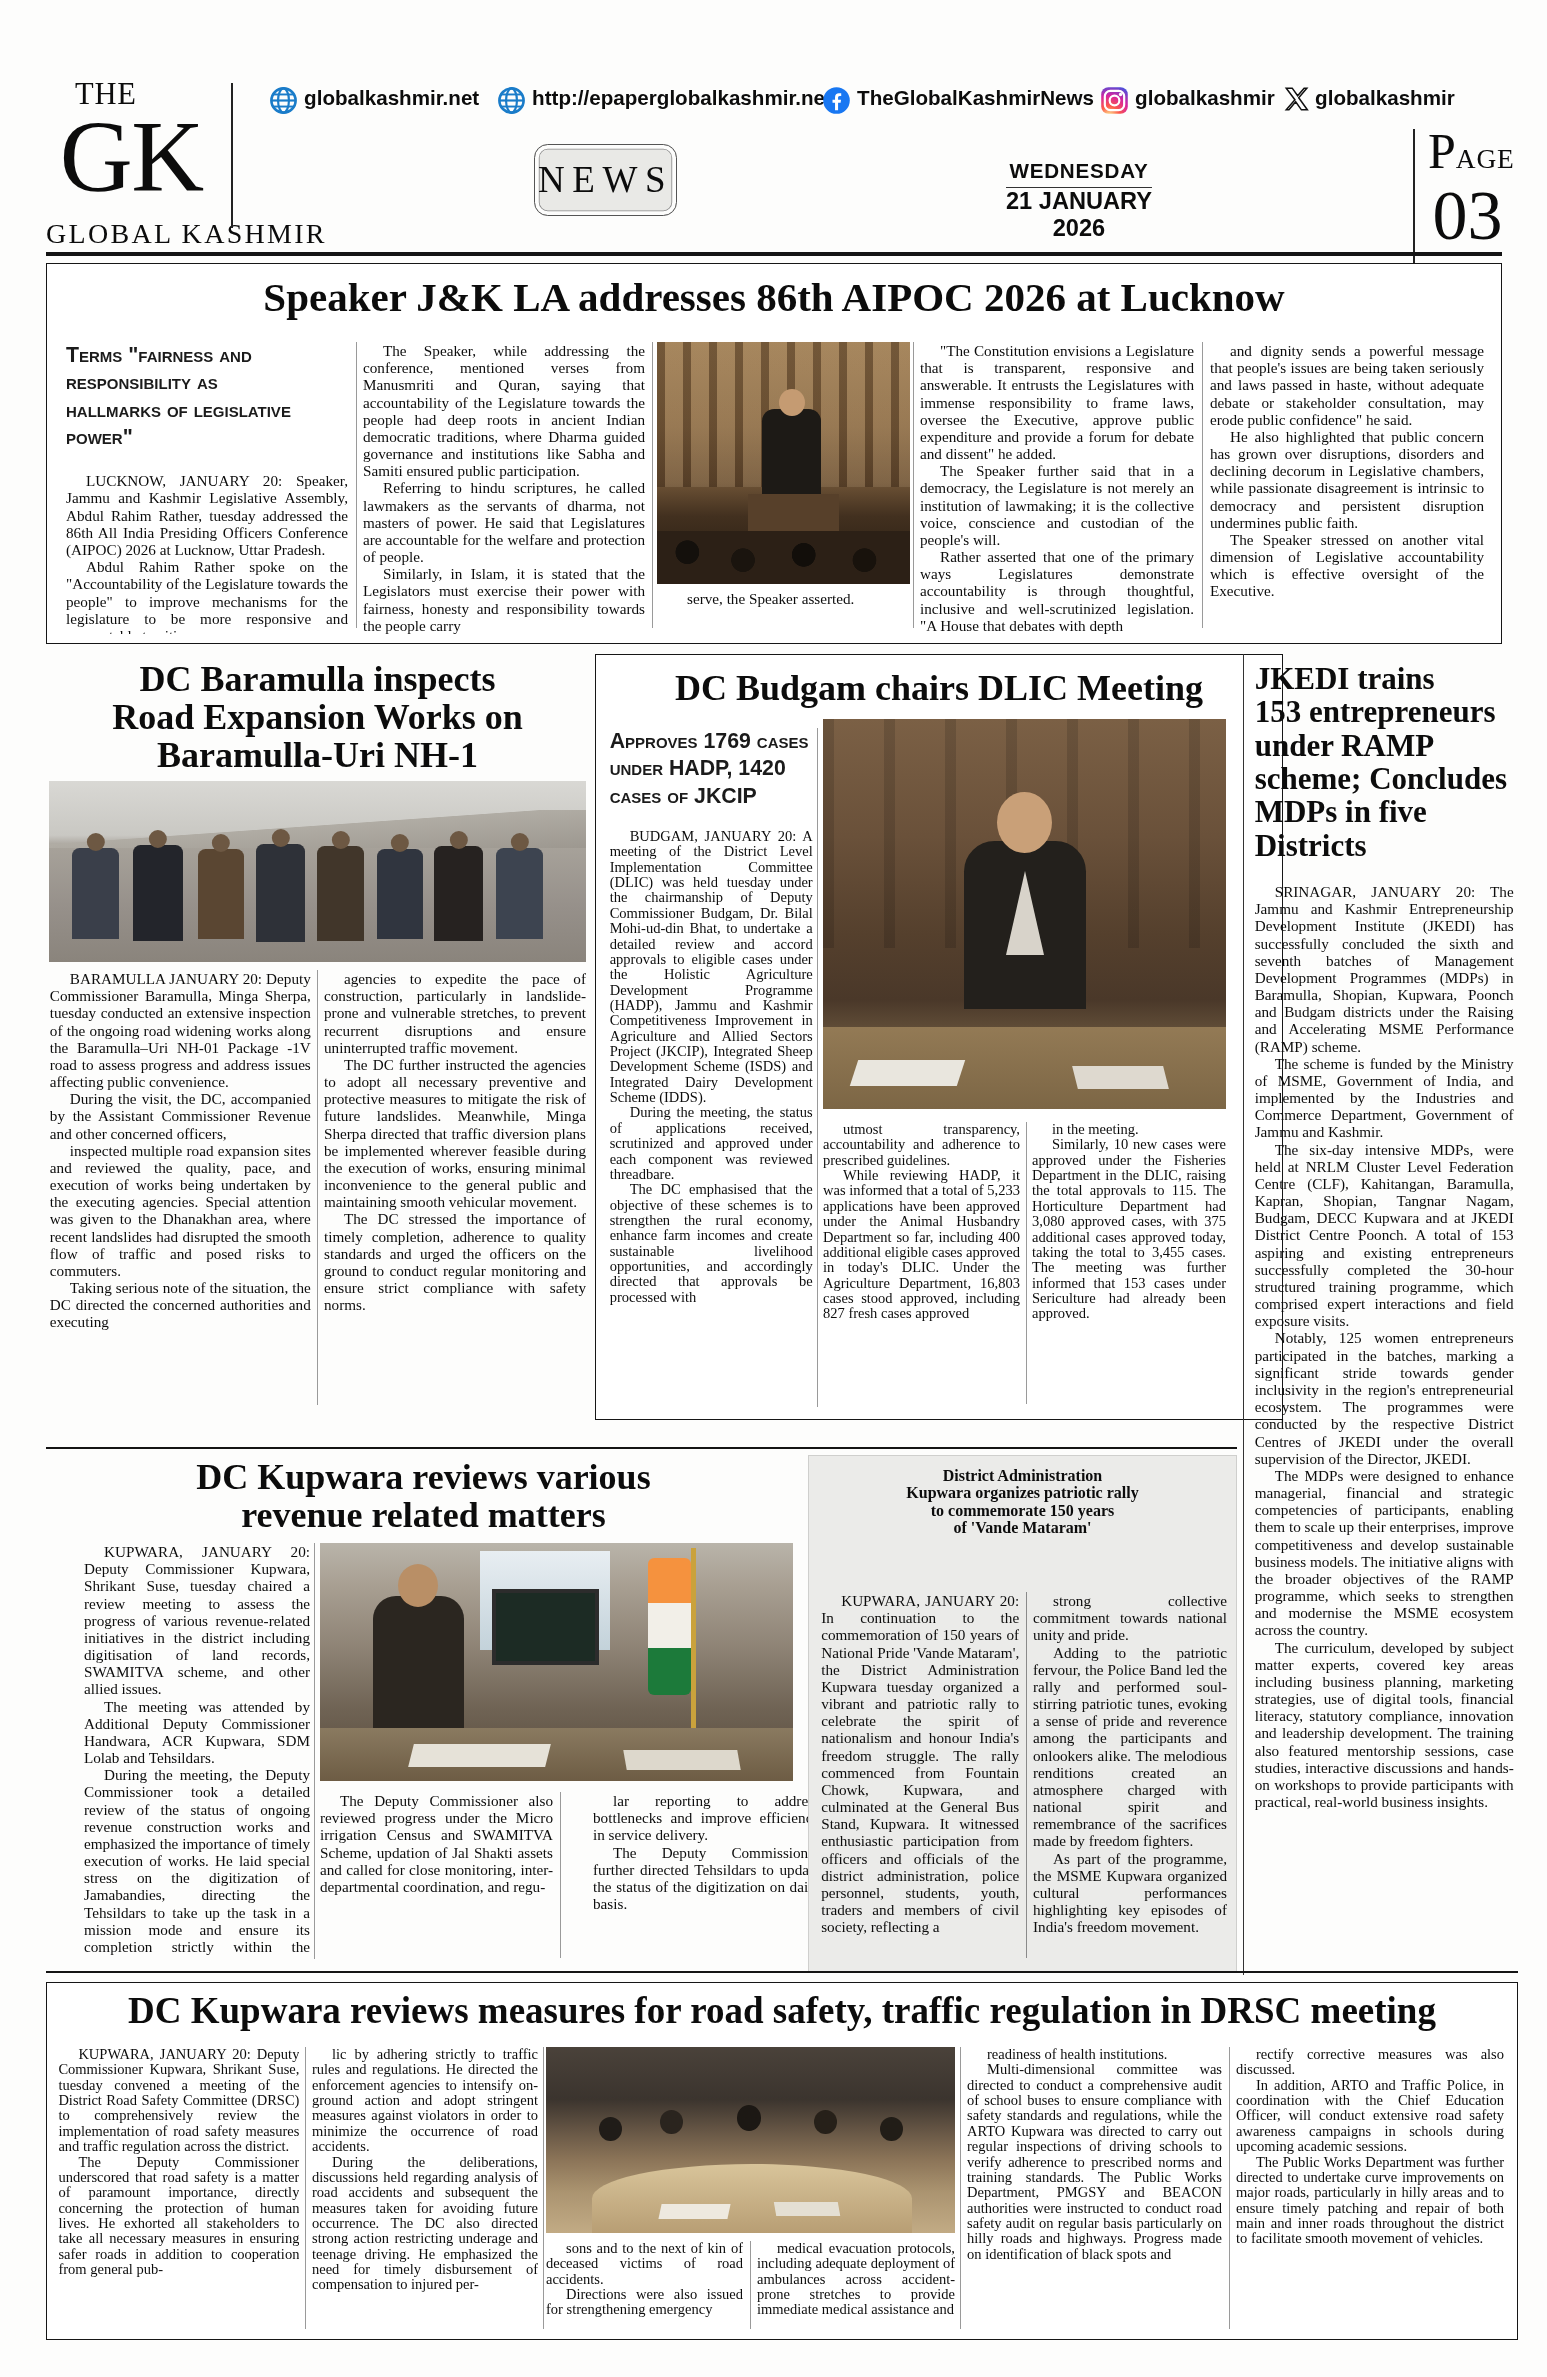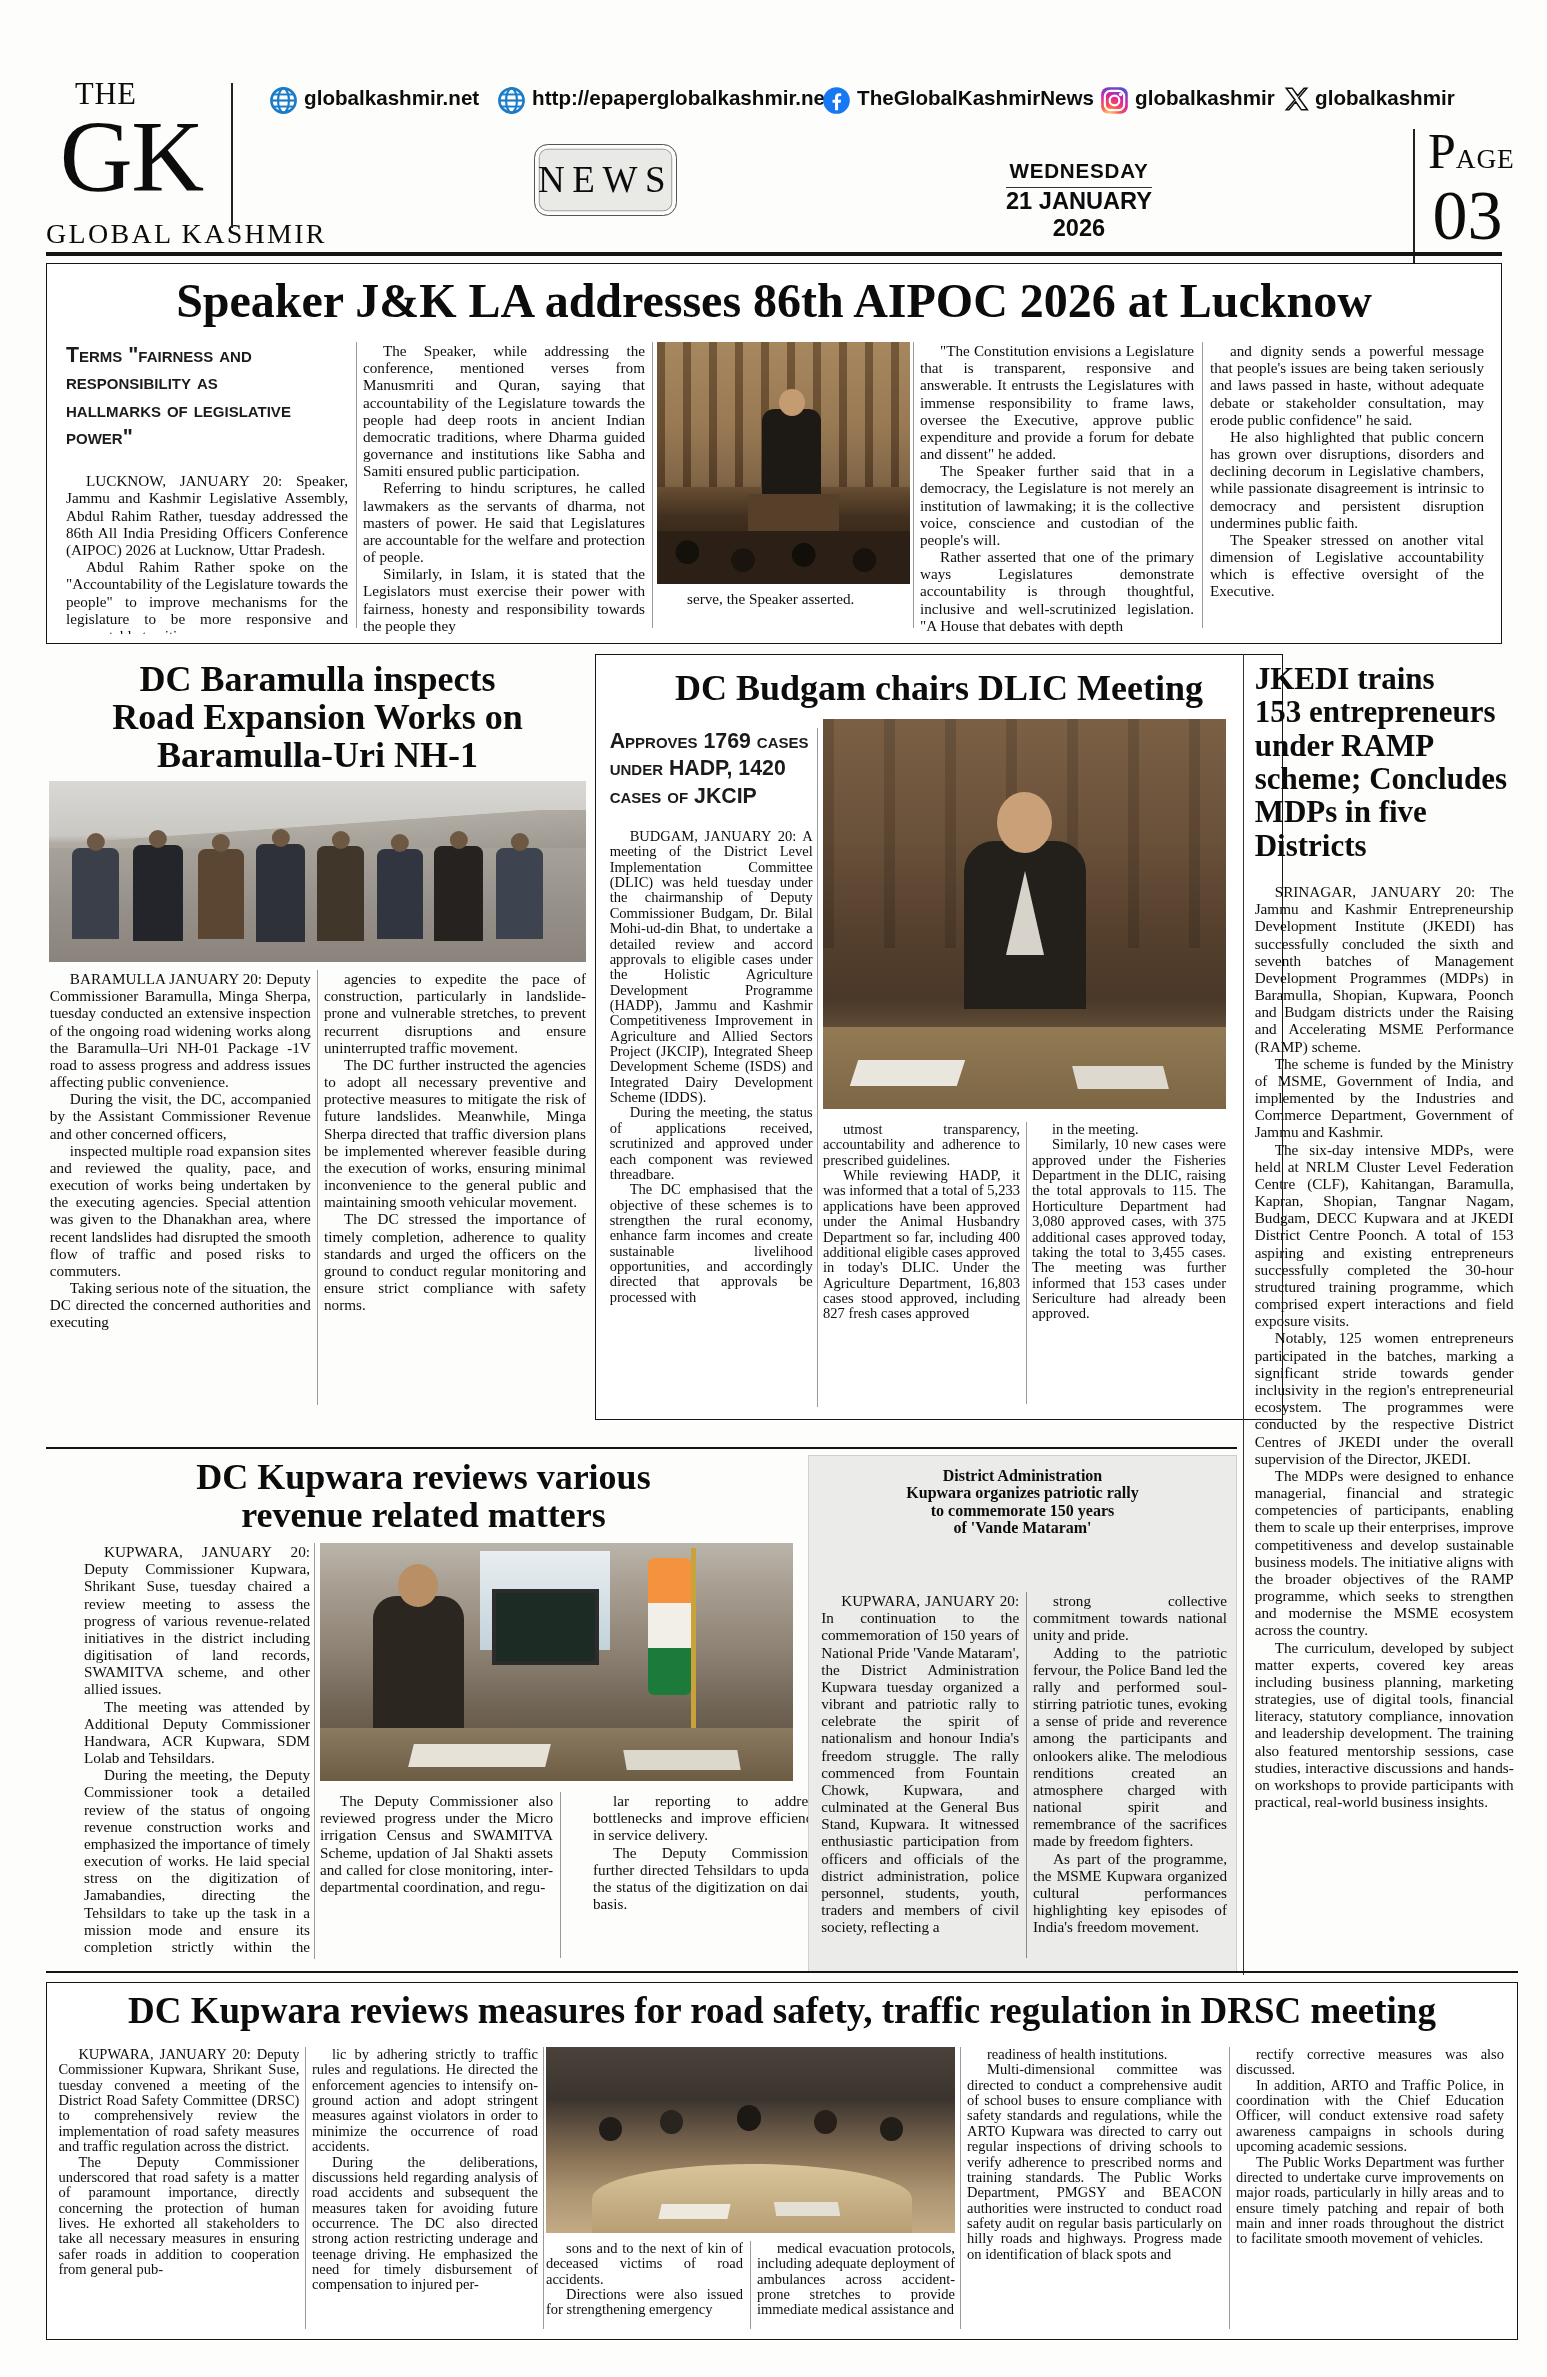--- a/index.html
+++ b/index.html
@@ -133,33 +133,33 @@
 
   <div class="vrule" style="left:1367px; top:98px; height:149px; width:1.5px; background:#222;"></div>
   <div class="pageblk" style="left:1382px; top:91px;">
     <span class="p">P</span><span class="age">AGE</span>
     <span class="num">03</span>
   </div>
 </div>
 <div class="hline" style="left:46px; top:252px; width:1456px; height:3.8px;"></div>
 
 <div class="box" style="left:46px; top:263px; width:1456px; height:381px;">
-  <div class="headline" style="top:9.1px; font-size:48px;text-align:center;">Speaker J&amp;K LA addresses 86th AIPOC 2026 at Lucknow</div>
+  <div class="headline" style="top:9.1px; font-size:41px;text-align:center;">Speaker J&amp;K LA addresses 86th AIPOC 2026 at Lucknow</div>
 
   <div class="col" style="left:19px; top:78px; width:282px; bottom:9.1px;">
     <div class="kicker" style="width:252px; margin-bottom:21.3px;">Terms "fairness and responsibility as hallmarks of legislative power"</div>
     <p>LUCKNOW, JANUARY 20: Speaker, Jammu and Kashmir Legislative Assembly, Abdul Rahim Rather, tuesday addressed the 86th All India Presiding Officers Conference (AIPOC) 2026 at Lucknow, Uttar Pradesh.</p>
     <p>Abdul Rahim Rather spoke on the "Accountability of the Legislature towards the people" to improve mechanisms for the legislature to be more responsive and accountable to citizens.</p>
   </div>
   <div class="vsep" style="left:309px; top:78px; height:286px;"></div>
 
   <div class="col" style="left:316px; top:78px; width:282px; bottom:9.1px;">
     <p>The Speaker, while addressing the conference, mentioned verses from Manusmriti and Quran, saying that accountability of the Legislature towards the people had deep roots in ancient Indian democratic traditions, where Dharma guided governance and institutions like Sabha and Samiti ensured public participation.</p>
     <p>Referring to hindu scriptures, he called lawmakers as the servants of dharma, not masters of power. He said that Legislatures are accountable for the welfare and protection of people.</p>
-    <p>Similarly, in Islam, it is stated that the Legislators must exercise their power with fairness, honesty and responsibility towards the people they</p>
+    <p>Similarly, in Islam, it is stated that the Legislators must exercise their power with fairness, honesty and responsibility towards the people carry</p>
   </div>
   <div class="vsep" style="left:605px; top:78px; height:286px;"></div>
 
   <div class="photo" style="left:610px; top:78px; width:253px; height:242px;
        background:
          linear-gradient(180deg, #9b7a51 0%, #8a6a45 35%, #6e5336 58%, #42301f 72%, #241a11 100%);">
     <div class="abs" style="left:0; top:0; right:0; height:145px;
          background:repeating-linear-gradient(90deg, rgba(40,24,12,0.35) 0 7.6px, rgba(255,230,190,0.12) 7.6px 26px);"></div>
     <div class="abs" style="left:105px; top:67px; width:59px; height:114px; background:#1d1a16; border-radius:12.2px 12.2px 0 0;"></div>
     <div class="head" style="left:122px; top:47px; width:26px; height:27.4px; background:#c59b72;"></div>

